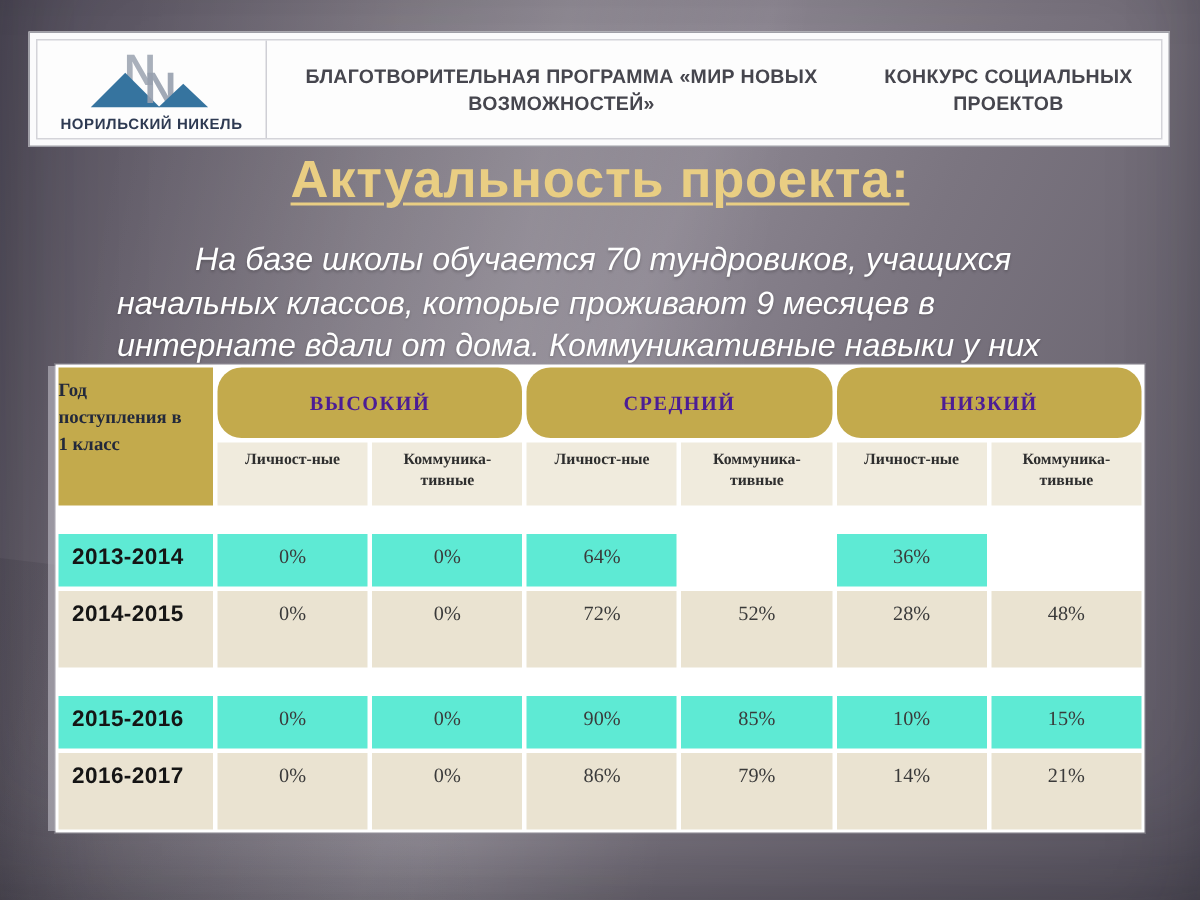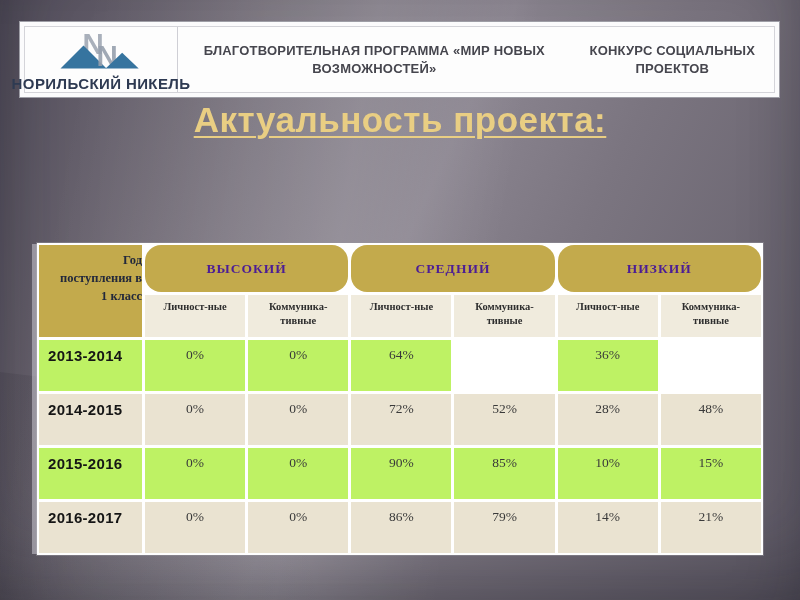--- a/index.html
+++ b/index.html
@@ -26,21 +26,21 @@
   }
   .header-inner{
     width:100%; height:100%; box-sizing:border-box; border:1px solid #d4d4d9;
     display:flex; align-items:stretch; background:#FDFDFD;
   }
   .logo-cell{
     width:152px; border-right:1px solid #cfcfd5; display:flex; flex-direction:column;
     align-items:center; justify-content:center; gap:1px;
   }
   .logo-company{
-    font-size:15px; font-weight:700; letter-spacing:0.4px; color:#2e3a52; white-space:nowrap;
+    font-size:10px; font-weight:700; letter-spacing:0.4px; color:#2e3a52; white-space:nowrap;
   }
   .header-text{
     flex:1; display:flex; flex-direction:row; align-items:center; justify-content:center;
     text-align:center; color:#46464e; font-weight:700; font-size:13px; line-height:17.5px;
     letter-spacing:0.2px;
   }
 
   
   .title{
     position:absolute; left:0; top:100px; width:100%; margin:0; text-align:center;
@@ -57,41 +57,41 @@
   .tbl{
     position:absolute; left:37px; top:243px; width:726px; height:312px; z-index:2;
     display:grid; grid-template-columns:103px repeat(6,1fr);
     grid-template-rows:47px 42px 51px 51px 51px 51px;
     gap:3px; padding:2px; box-sizing:border-box; background:#ffffff;
     box-shadow:-6px 0 0 -1px rgba(203,200,209,0.55), 0 0 0 1px rgba(150,148,158,0.45);
   }
   .cell{ display:flex; }
   .gold-cell{ background:#c3aa4c; }
   .year-head{
-    flex-direction:column; align-items:flex-end; padding-top:6px; text-align:center;
+    flex-direction:column; align-items:flex-start; padding-top:6px; text-align:center;
     font:700 12.5px/18px "Liberation Serif", serif; color:#23293b;
   }
   .group-head{
     align-items:center; justify-content:center;
     font:700 13.5px "Liberation Serif", serif; letter-spacing:1px; color:#4c1d95;border-radius:16px;
   }
   .sub-head{
     background:#f0ebdd; justify-content:center; padding-top:5px; text-align:center;
     font:700 10.5px/14px "Liberation Serif", serif; color:#2e2e2e;
   }
   .sub-head span{ display:inline-block; max-width:84px; }
   .year-cell{
     justify-content:flex-start; padding:7px 0 0 9px;
     font:700 15px "Liberation Sans", sans-serif; letter-spacing:0.3px; color:#151515;
   }
   .val-cell{
     justify-content:center; padding-top:7px;
     font:13.5px "Liberation Serif", serif; color:#3a3a3a;
   }
-  .r-light{ background:#bef264; }
+  .r-light{ background:#5eead4;margin-top:16px; }
   .r-dark{ background:#eae3d1; }
 </style>
 </head>
 <body>
 
 <div class="slide">
 
   <div class="header-box">
     <div class="header-inner">
       <div class="logo-cell">
@@ -105,20 +105,21 @@
       </div>
       <div class="header-text">
         <div>БЛАГОТВОРИТЕЛЬНАЯ ПРОГРАММА «МИР НОВЫХ ВОЗМОЖНОСТЕЙ»</div>
         <div>КОНКУРС СОЦИАЛЬНЫХ ПРОЕКТОВ</div>
       </div>
     </div>
   </div>
 
   <h1 class="title">Актуальность проекта:</h1>
 
+  <p class="para">На базе школы обучается 70 тундровиков, учащихся начальных классов, которые проживают 9 месяцев в интернате вдали от дома. Коммуникативные навыки у них</p>
 
   <div class="tbl">
 
     <div class="cell gold-cell year-head" style="grid-area:1/1/3/2">
       <span>Год</span>
       <span>поступления в</span>
       <span>1 класс</span>
     </div>
     <div class="cell gold-cell group-head" style="grid-area:1/2/2/4">ВЫСОКИЙ</div>
     <div class="cell gold-cell group-head" style="grid-area:1/4/2/6">СРЕДНИЙ</div>

